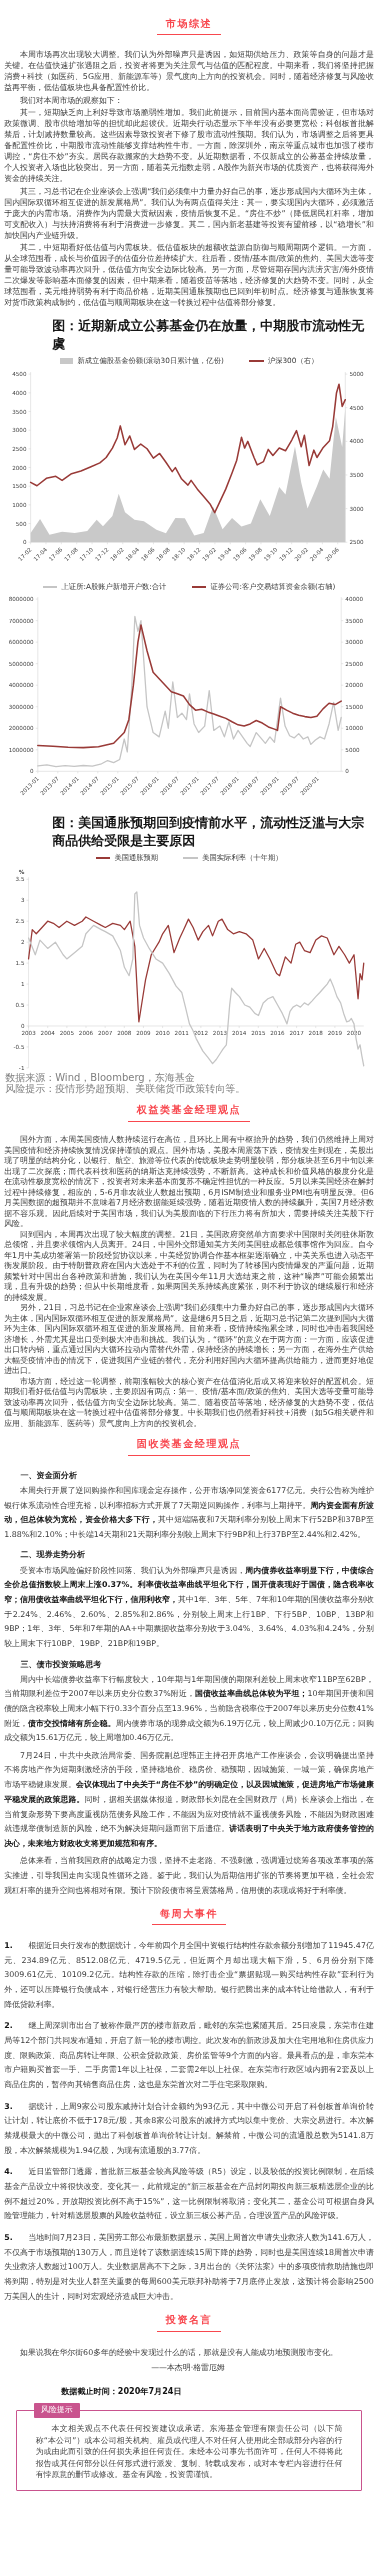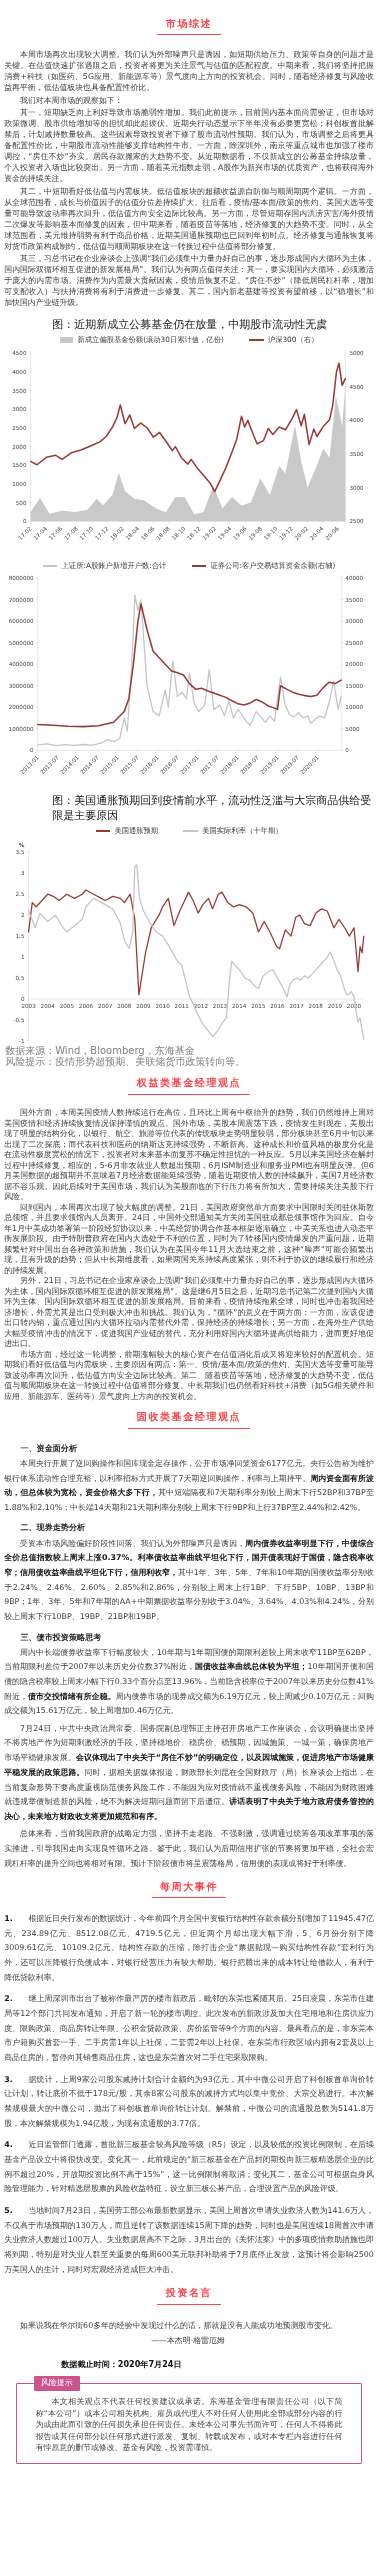--- a/index.html
+++ b/index.html
@@ -9,21 +9,21 @@
   .sec-head{text-align:center;margin:6.3px 0 13.6px;}
   .sec-head span{display:inline-block;color:#f8474e;font-size:10px;font-weight:700;
         letter-spacing:1.6px;border-bottom:1.6px solid #f8474e;padding:0 8.4px 3.7px;}
   .sec1 p{font-size:7.9px;line-height:11px;margin:0 0 1.6px;text-align:justify;
         text-indent:2em;color:#3b3b3b;}
   .eq p{font-size:7.9px;line-height:10.5px;margin:0;text-align:justify;text-indent:2em;color:#3b3b3b;}
   .fi p{font-size:7.9px;line-height:14.7px;margin:0 0 2.6px;text-align:justify;text-indent:2em;color:#3b3b3b;}
   .fi h3{font-size:8.1px;font-weight:700;color:#262626;margin:6.8px 0 3.1px;text-indent:2em;}
   b{font-weight:700;color:#141414;}
   .chart{margin:8.4px 0 0;}
-  .chart-title{font-size:11px;font-weight:400;color:#161616;margin:0 0 3.1px;padding-left:48px;}
+  .chart-title{font-size:13px;font-weight:700;color:#161616;margin:0 0 3.1px;padding-left:48px;}
   .legend{display:flex;justify-content:center;align-items:flex-start;height:12.6px;margin:1px 0 1px;}
   .lgi{display:inline-flex;align-items:center;margin:0 12.6px;}
   .sw{display:inline-block;margin-right:4.2px;}
   .sw-area{width:13.6px;height:5.8px;}
   .sw-line{width:14.7px;height:1.6px;}
   .lgl{font-size:7.3px;color:#3a3a3a;}
   svg.plot{display:block;width:369px;height:auto;margin:0 auto;}
   .axt{font-size:11px;fill:#3f3f3f;font-family:"DejaVu Sans","Liberation Sans",sans-serif;}
   .note{font-size:10px;line-height:10.5px;color:#7f7f7f;margin:1px 0 0;padding-left:1px;}
   .events .event{font-size:7.9px;line-height:14.7px;margin:0 0 6.8px;text-align:justify;color:#3b3b3b;}
@@ -41,22 +41,22 @@
 <body>
 
 <div id="page">
 
   <h2 class="sec-head"><span>市场综述</span></h2>
 
   <section class="sec1">
     <p>本周市场再次出现较大调整。我们认为外部噪声只是诱因，如短期供给压力、政策等自身的问题才是关键。在估值快速扩张遇阻之后，投资者将更为关注景气与估值的匹配程度。中期来看，我们将坚持把握消费+科技（如医药、5G应用、新能源车等）景气度向上方向的投资机会。同时，随着经济修复与风险收益再平衡，低估值板块也具备配置性价比。</p>
     <p>我们对本周市场的观察如下：</p>
     <p>其一，短期缺乏向上利好导致市场脆弱性增加。我们此前提示，目前国内基本面尚需验证，但市场对政策微调、股市供给增加等的担忧却此起彼伏。近期央行动态显示下半年没有必要更宽松；科创板首批解禁后，计划减持数量较高。这些因素导致投资者下修了股市流动性预期。我们认为，市场调整之后将更具备配置性价比，中期股市流动性能够支撑结构性牛市。一方面，除深圳外，南京等重点城市也加强了楼市调控，“房住不炒”夯实。居民存款搬家的大趋势不变。从近期数据看，不仅新成立的公募基金持续放量，个人投资者入场也比较突出。另一方面，随着美元指数走弱，A股作为新兴市场的优质资产，也将获得海外资金的持续关注。</p>
+    <p>其三，习总书记在企业座谈会上强调“我们必须集中力量办好自己的事，逐步形成国内大循环为主体，国内国际双循环相互促进的新发展格局”。我们认为有两点值得关注：其一，要实现国内大循环，必须激活于庞大的内需市场。消费作为内需最大贡献因素，疫情后恢复不足。“房住不炒”（降低居民杠杆率，增加可支配收入）与扶持消费将有利于消费进一步修复。其二，国内新老基建等投资有望前移，以“稳增长”和加快国内产业链升级。</p>
     <p>其二，中短期看好低估值与内需板块。低估值板块的超额收益源自防御与顺周期两个逻辑。一方面，从全球范围看，成长与价值因子的估值分位差持续扩大。往后看，疫情/基本面/政策的焦灼、美国大选等变量可能导致波动率再次回升，低估值方向安全边际比较高。另一方面，尽管短期存国内洪涝灾害/海外疫情二次爆发等影响基本面修复的因素，但中期来看，随着疫苗等落地，经济修复的大趋势不变。同时，从全球范围看，美元维持弱势有利于商品价格，近期美国通胀预期也已回到年初时点。经济修复与通胀恢复将对货币政策构成制约，低估值与顺周期板块在这一转换过程中估值将部分修复。</p>
-    <p>其三，习总书记在企业座谈会上强调“我们必须集中力量办好自己的事，逐步形成国内大循环为主体，国内国际双循环相互促进的新发展格局”。我们认为有两点值得关注：其一，要实现国内大循环，必须激活于庞大的内需市场。消费作为内需最大贡献因素，疫情后恢复不足。“房住不炒”（降低居民杠杆率，增加可支配收入）与扶持消费将有利于消费进一步修复。其二，国内新老基建等投资有望前移，以“稳增长”和加快国内产业链升级。</p>
   </section>
 
   <figure class="chart">
     <figcaption class="chart-title">图：近期新成立公募基金仍在放量，中期股市流动性无虞</figcaption>
     <div class="legend" id="c1-legend">
         <span class="lgi">
           <i class="sw sw-area" style="background: rgb(200, 200, 200);"></i>
           <span class="lgl">新成立偏股基金份额(滚动30日累计值，亿份)</span>
         </span>
         <span class="lgi">

